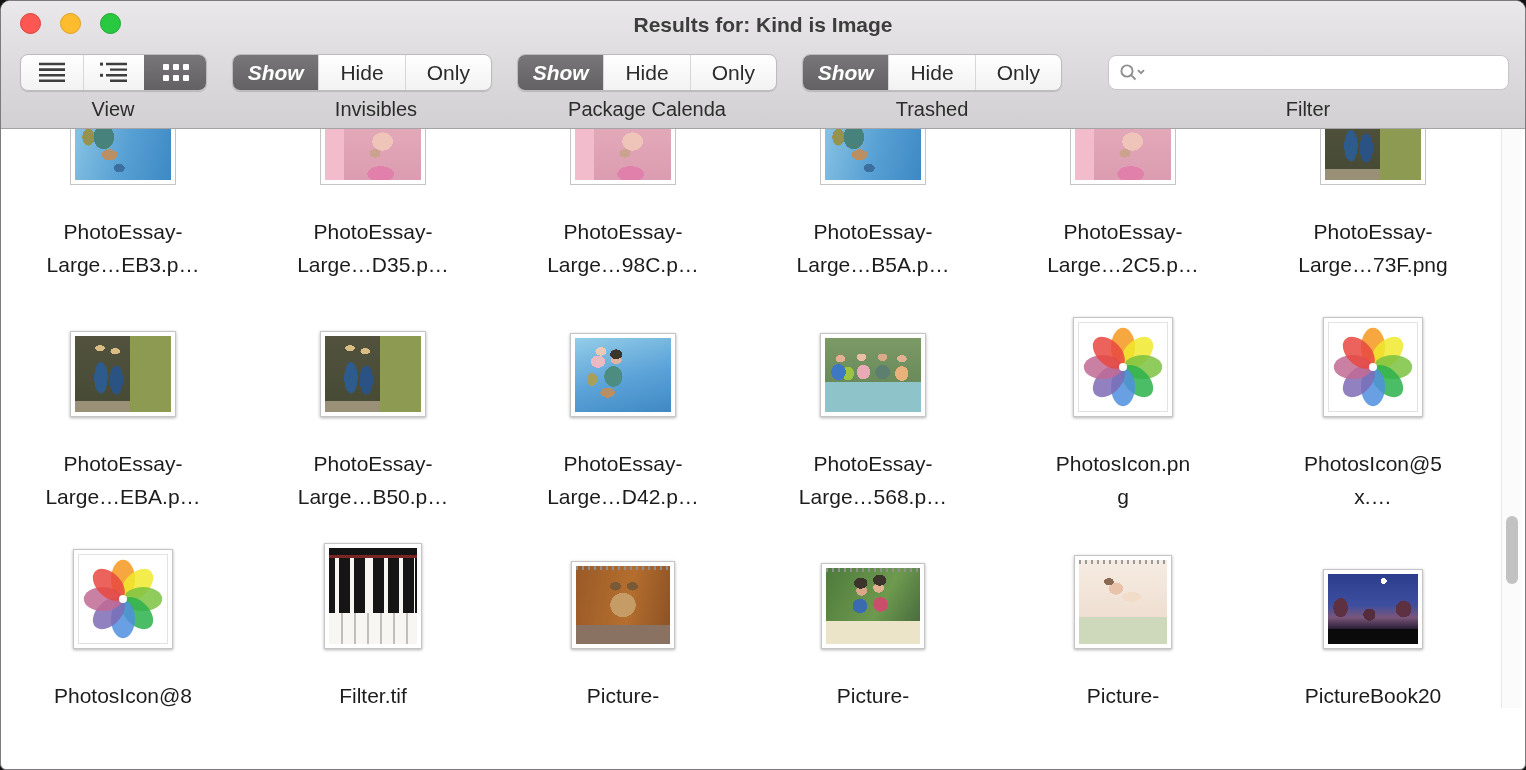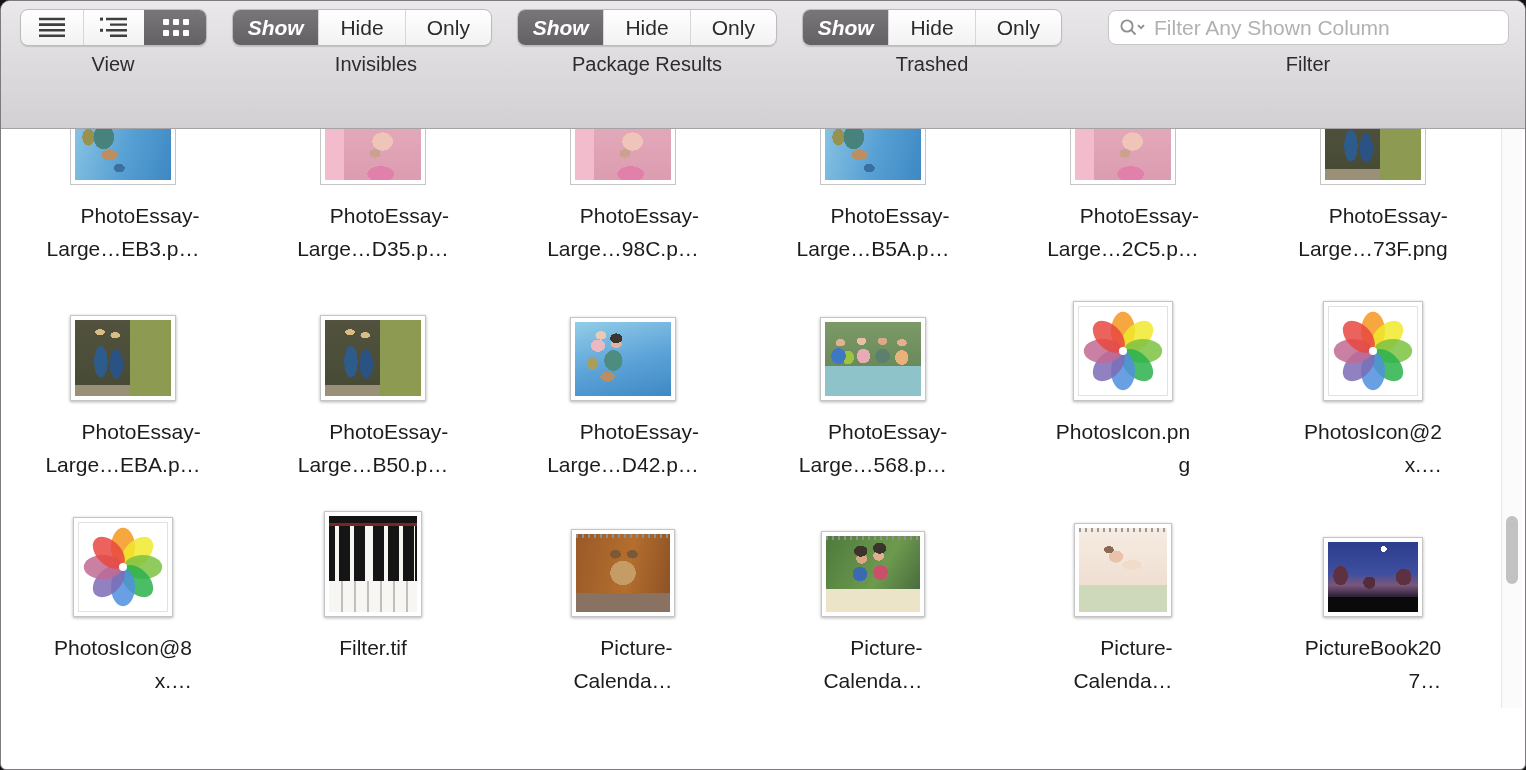--- a/index.html
+++ b/index.html
@@ -53,21 +53,21 @@
 
   
   .content { position:relative; height:579px; background:#fff; overflow:hidden; }
   .row { display:flex; margin-left:-3px; }
   .row + .row { margin-top:30px; }
   .cell { width:250px; flex:none; display:flex; flex-direction:column; align-items:center; }
   .thumbwrap { height:106px; display:flex; align-items:flex-end; justify-content:center; }
   .row.r1 .thumbwrap { height:56px; overflow:hidden; }
   .thumb { background:#fff; border:1px solid #c5c5c5; padding:4px; box-shadow:0 1px 3px rgba(0,0,0,.3); }
   .img { display:flex; align-items:center; justify-content:center; }
-  .filelabel { margin-top:14px; font-size:21px; line-height:33px; color:#1c1c1c; text-align:right; white-space:pre-line; }
+  .filelabel { margin-top:30px; font-size:21px; line-height:33px; color:#1c1c1c; text-align:center; white-space:pre-line; }
 
   
   .thumb[data-kind="hiker"] .img { width:96px; height:74px; background:
     radial-gradient(ellipse 10px 8px at 30% 14%,#6b4a33 0 60%,rgba(0,0,0,0) 61%),
     radial-gradient(ellipse 17px 20px at 30% 42%,#47837c 0 60%,rgba(0,0,0,0) 61%),
     radial-gradient(ellipse 10px 14px at 14% 42%,#97934f 0 60%,rgba(0,0,0,0) 61%),
     radial-gradient(ellipse 13px 9px at 36% 66%,#bc8f63 0 60%,rgba(0,0,0,0) 61%),
     radial-gradient(ellipse 9px 7px at 46% 84%,#3a6f9f 0 60%,rgba(0,0,0,0) 61%),
     linear-gradient(105deg,#8cc6e4 0%,#57a0d4 55%,#3e88c4 100%); }
   .thumb[data-kind="baby-pink"] .img { width:96px; height:74px; background:
@@ -143,20 +143,26 @@
   
   .scrollbar { position:absolute; top:0; right:3px; width:21px; height:100%; background:#fbfbfb; border-left:1px solid #e6e6e6; }
   .scroll-thumb { position:absolute; left:4px; top:387px; width:12px; height:68px; border-radius:6px; background:#c2c2c2; }
 </style>
 </head>
 <body>
 
 <div class="window">
 
   <div class="toolbar">
+    <div class="titlebar">
+      <span class="tl red"></span>
+      <span class="tl yellow"></span>
+      <span class="tl green"></span>
+      <div class="title">Results for: Kind is Image</div>
+    </div>
 
     <div class="controls">
       <div class="seg seg-view">
         <div class="s">
           <svg width="30" height="23" viewBox="0 0 30 23">
             <g stroke="#3e3e3e" stroke-width="2.6">
               <line x1="2" y1="3" x2="28" y2="3"></line>
                 <line x1="2" y1="8.6" x2="28" y2="8.6"></line>
               <line x1="2" y1="14.2" x2="28" y2="14.2"></line>
                 <line x1="2" y1="19.8" x2="28" y2="19.8"></line>
@@ -208,28 +214,27 @@
         <div class="s">Hide</div>
         <div class="s">Only</div>
       </div>
 
       <div class="filterfield">
         <svg width="27" height="19" viewBox="0 0 27 19">
           <circle cx="8" cy="8" r="5.6" fill="none" stroke="#8f8f8f" stroke-width="1.9"></circle>
           <line x1="12.2" y1="12.2" x2="16.5" y2="16.5" stroke="#8f8f8f" stroke-width="1.9"></line>
           <path d="M19 7.2 L22 10.2 L25 7.2" fill="none" stroke="#8f8f8f" stroke-width="1.9"></path>
         </svg>
-        <input type="text" placeholder="Filter Any Shown Column" style="">
       </div>
     </div>
 
     <div class="labelsrow">
       <div class="grouplabel" style="left:112px">View</div>
       <div class="grouplabel" style="left:375px">Invisibles</div>
-      <div class="grouplabel" style="left:646px">Package Results</div>
+      <div class="grouplabel" style="left:646px">Package Calenda</div>
       <div class="grouplabel" style="left:1307px">Filter</div>
       <div class="grouplabel" style="left:931px">Trashed</div>
     </div>
   </div>
 
 
   <div class="content">
     <div class="row r1">
       <div class="cell">
         <div class="thumbwrap">
@@ -356,21 +361,21 @@
                   <ellipse cx="0" cy="-25" rx="15" ry="24" transform="rotate(135)" fill="#2BB24C" opacity="0.85"></ellipse>
                   <ellipse cx="0" cy="-25" rx="15" ry="24" transform="rotate(180)" fill="#4F8FDE" opacity="0.85"></ellipse>
                   <ellipse cx="0" cy="-25" rx="15" ry="24" transform="rotate(225)" fill="#7E6BB5" opacity="0.85"></ellipse>
                   <ellipse cx="0" cy="-25" rx="15" ry="24" transform="rotate(270)" fill="#C16A93" opacity="0.85"></ellipse>
                   <ellipse cx="0" cy="-25" rx="15" ry="24" transform="rotate(315)" fill="#E8483F" opacity="0.85"></ellipse>
                   <circle r="5" fill="#fff"></circle>
                 </svg>
               </div>
             </div>
           </div>
-        <div class="filelabel">PhotosIcon@2
+        <div class="filelabel">PhotosIcon@5
 x.…</div>
       </div>
     </div>
 
     <div class="row r3">
       <div class="cell">
         <div class="thumbwrap">
             <div class="thumb" data-kind="photos-icon">
               <div class="img">
                 <svg width="80" height="80" viewBox="-50 -50 100 100">

